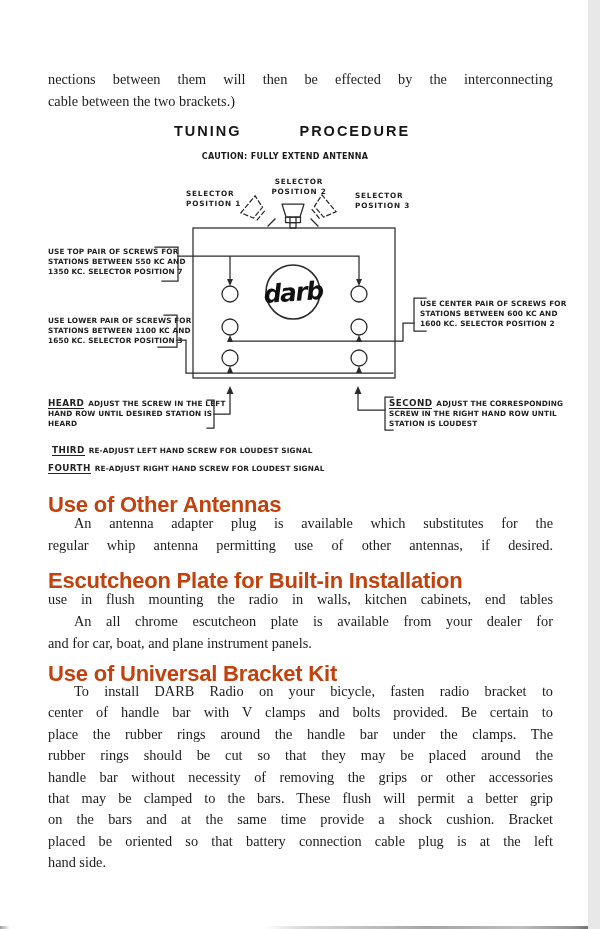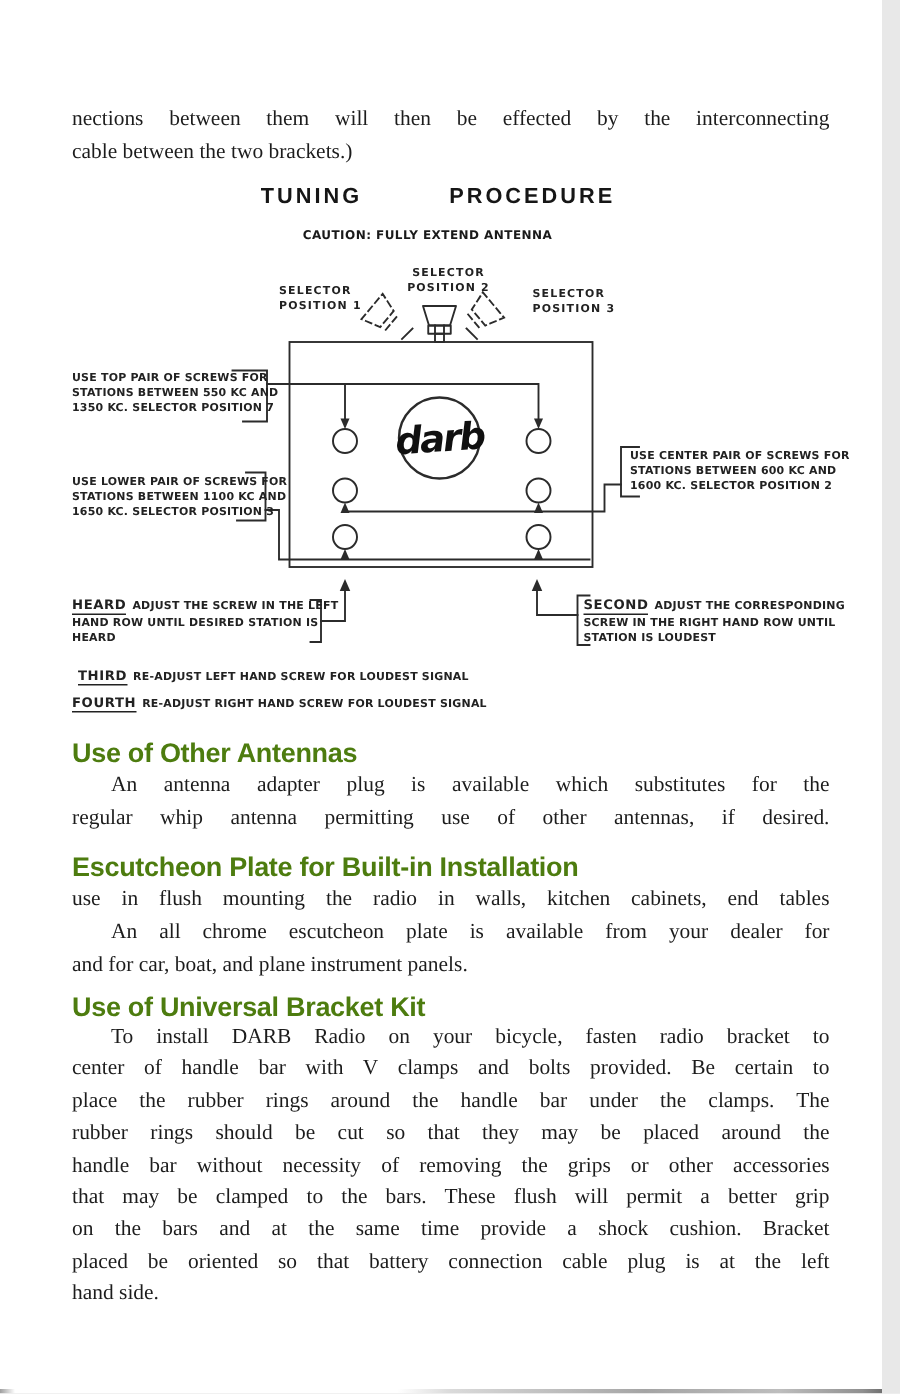--- a/index.html
+++ b/index.html
@@ -14,21 +14,21 @@
     font-size:14.3px;line-height:22px;color:#1c1c1c;
     text-align:justify;text-align-last:justify;
   }
   .bl.last{text-align-last:left;}
   .bl.indent{padding-left:26px;}
   .tight .bl{line-height:21.4px;}
   
   .sechead{
     position:absolute;left:48px;
     font-family:"Liberation Sans", sans-serif;
-    font-weight:700;font-size:18px;letter-spacing:-0.2px;color:#4d7c0f;
+    font-weight:700;font-size:22px;letter-spacing:-0.2px;color:#c2410c;
     white-space:nowrap;
   }
   .tuning-title{
     position:absolute;left:0;top:123px;width:600px;
     display:flex;justify-content:center;gap:58px;padding-right:16px;
     box-sizing:border-box;
     font-family:"Liberation Sans", sans-serif;font-weight:700;
     font-size:14.5px;letter-spacing:2px;color:#161616;
   }
   .caution{

